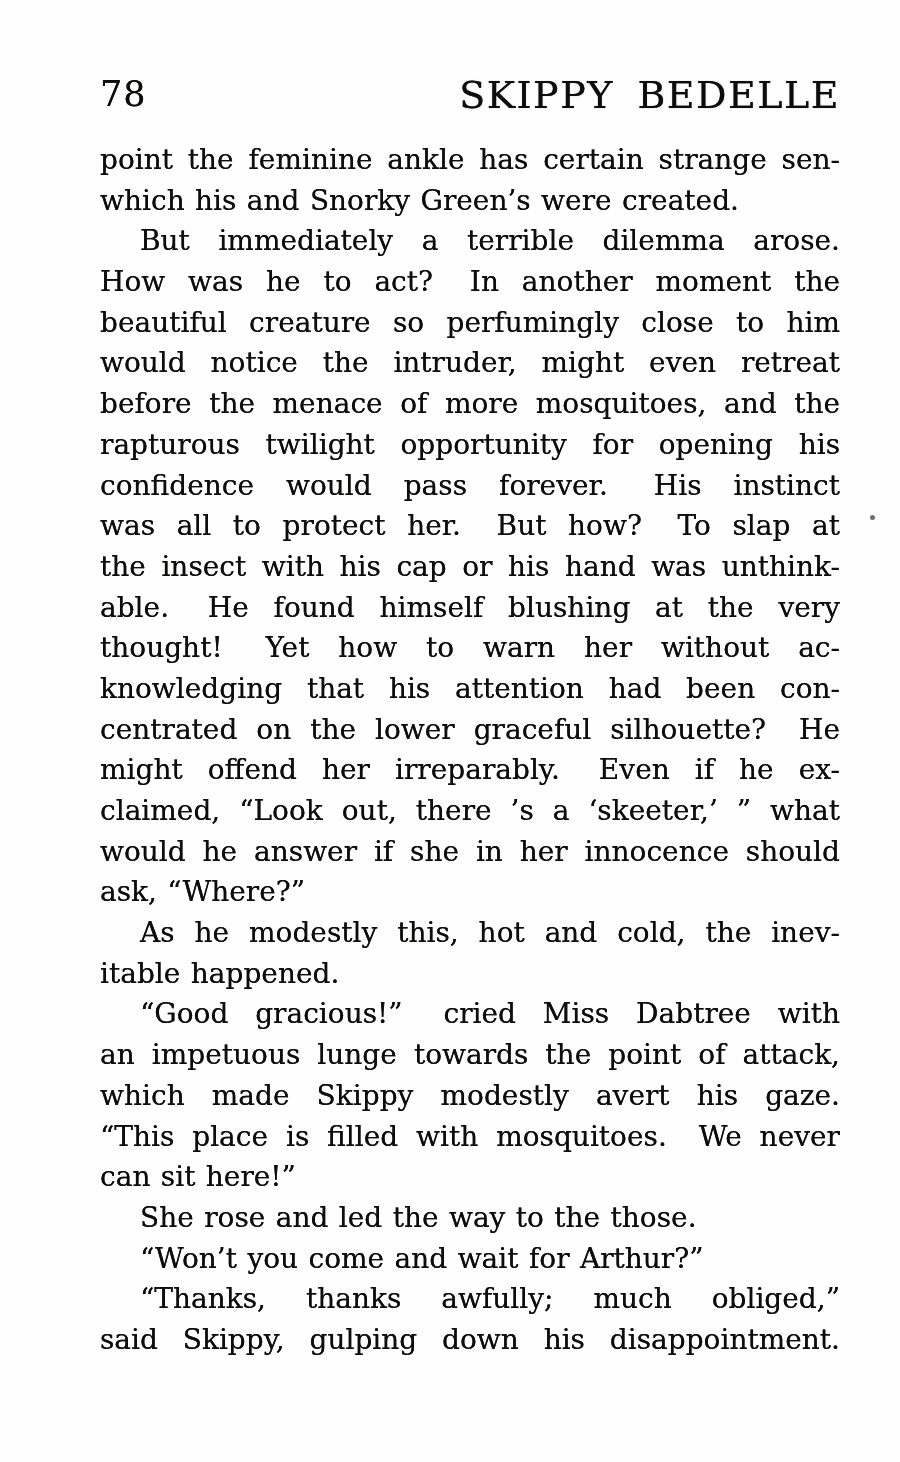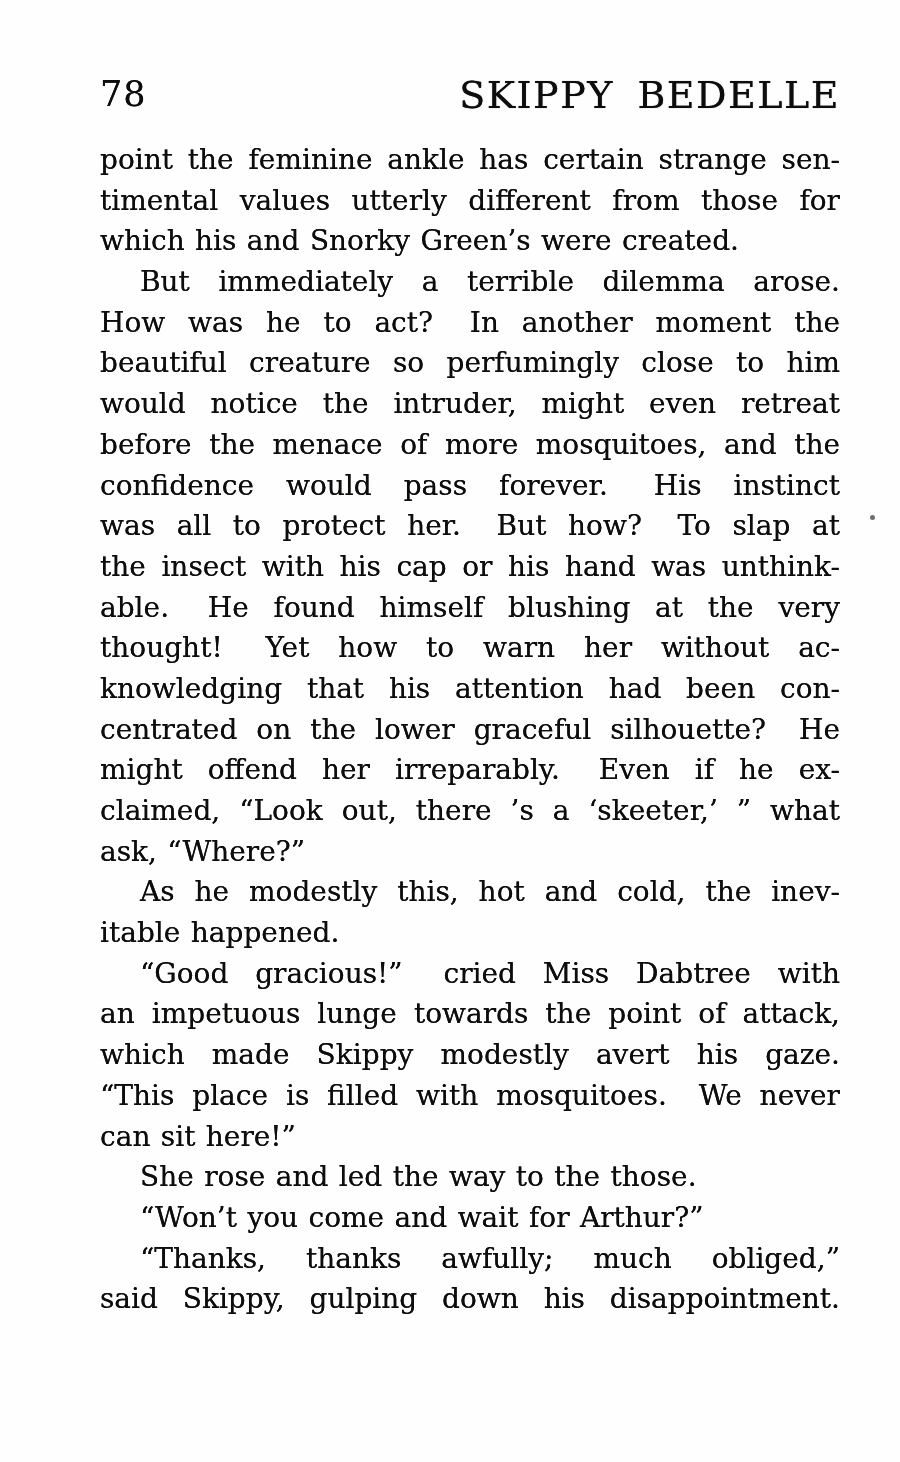--- a/index.html
+++ b/index.html
@@ -82,38 +82,39 @@
 <div class="page">
 
   <div class="header">
     <span class="page-number">78</span>
     <span class="running-title">SKIPPY BEDELLE</span>
   </div>
 
   <div class="body-text" id="body-text">
       <div class="para">
         <div class="line j">point the feminine ankle has certain strange sen-</div>
-        <div class="line j">timental values utterly different from those for</div>
         <div class="line">which his and Snorky Green’s were created.</div>
       </div>
       <div class="para">
         <div class="line j indent">But immediately a terrible dilemma arose.</div>
         <div class="line j">How was he to act?  In another moment the</div>
         <div class="line j">beautiful creature so perfumingly close to him</div>
         <div class="line j">would notice the intruder, might even retreat</div>
         <div class="line j">before the menace of more mosquitoes, and the</div>
+        <div class="line j">rapturous twilight opportunity for opening his</div>
         <div class="line j">confidence would pass forever.  His instinct</div>
         <div class="line j">was all to protect her.  But how?  To slap at</div>
         <div class="line j">the insect with his cap or his hand was unthink-</div>
         <div class="line j">able.  He found himself blushing at the very</div>
         <div class="line j">thought!  Yet how to warn her without ac-</div>
         <div class="line j">knowledging that his attention had been con-</div>
         <div class="line j">centrated on the lower graceful silhouette?  He</div>
         <div class="line j">might offend her irreparably.  Even if he ex-</div>
         <div class="line j">claimed, “Look out, there ’s a ‘skeeter,’ ” what</div>
+        <div class="line j">would he answer if she in her innocence should</div>
         <div class="line">ask, “Where?”</div>
       </div>
       <div class="para">
         <div class="line j indent">As he modestly this, hot and cold, the inev-</div>
         <div class="line">itable happened.</div>
       </div>
       <div class="para">
         <div class="line j indent">“Good gracious!”  cried Miss Dabtree with</div>
         <div class="line j">an impetuous lunge towards the point of attack,</div>
         <div class="line j">which made Skippy modestly avert his gaze.</div>

